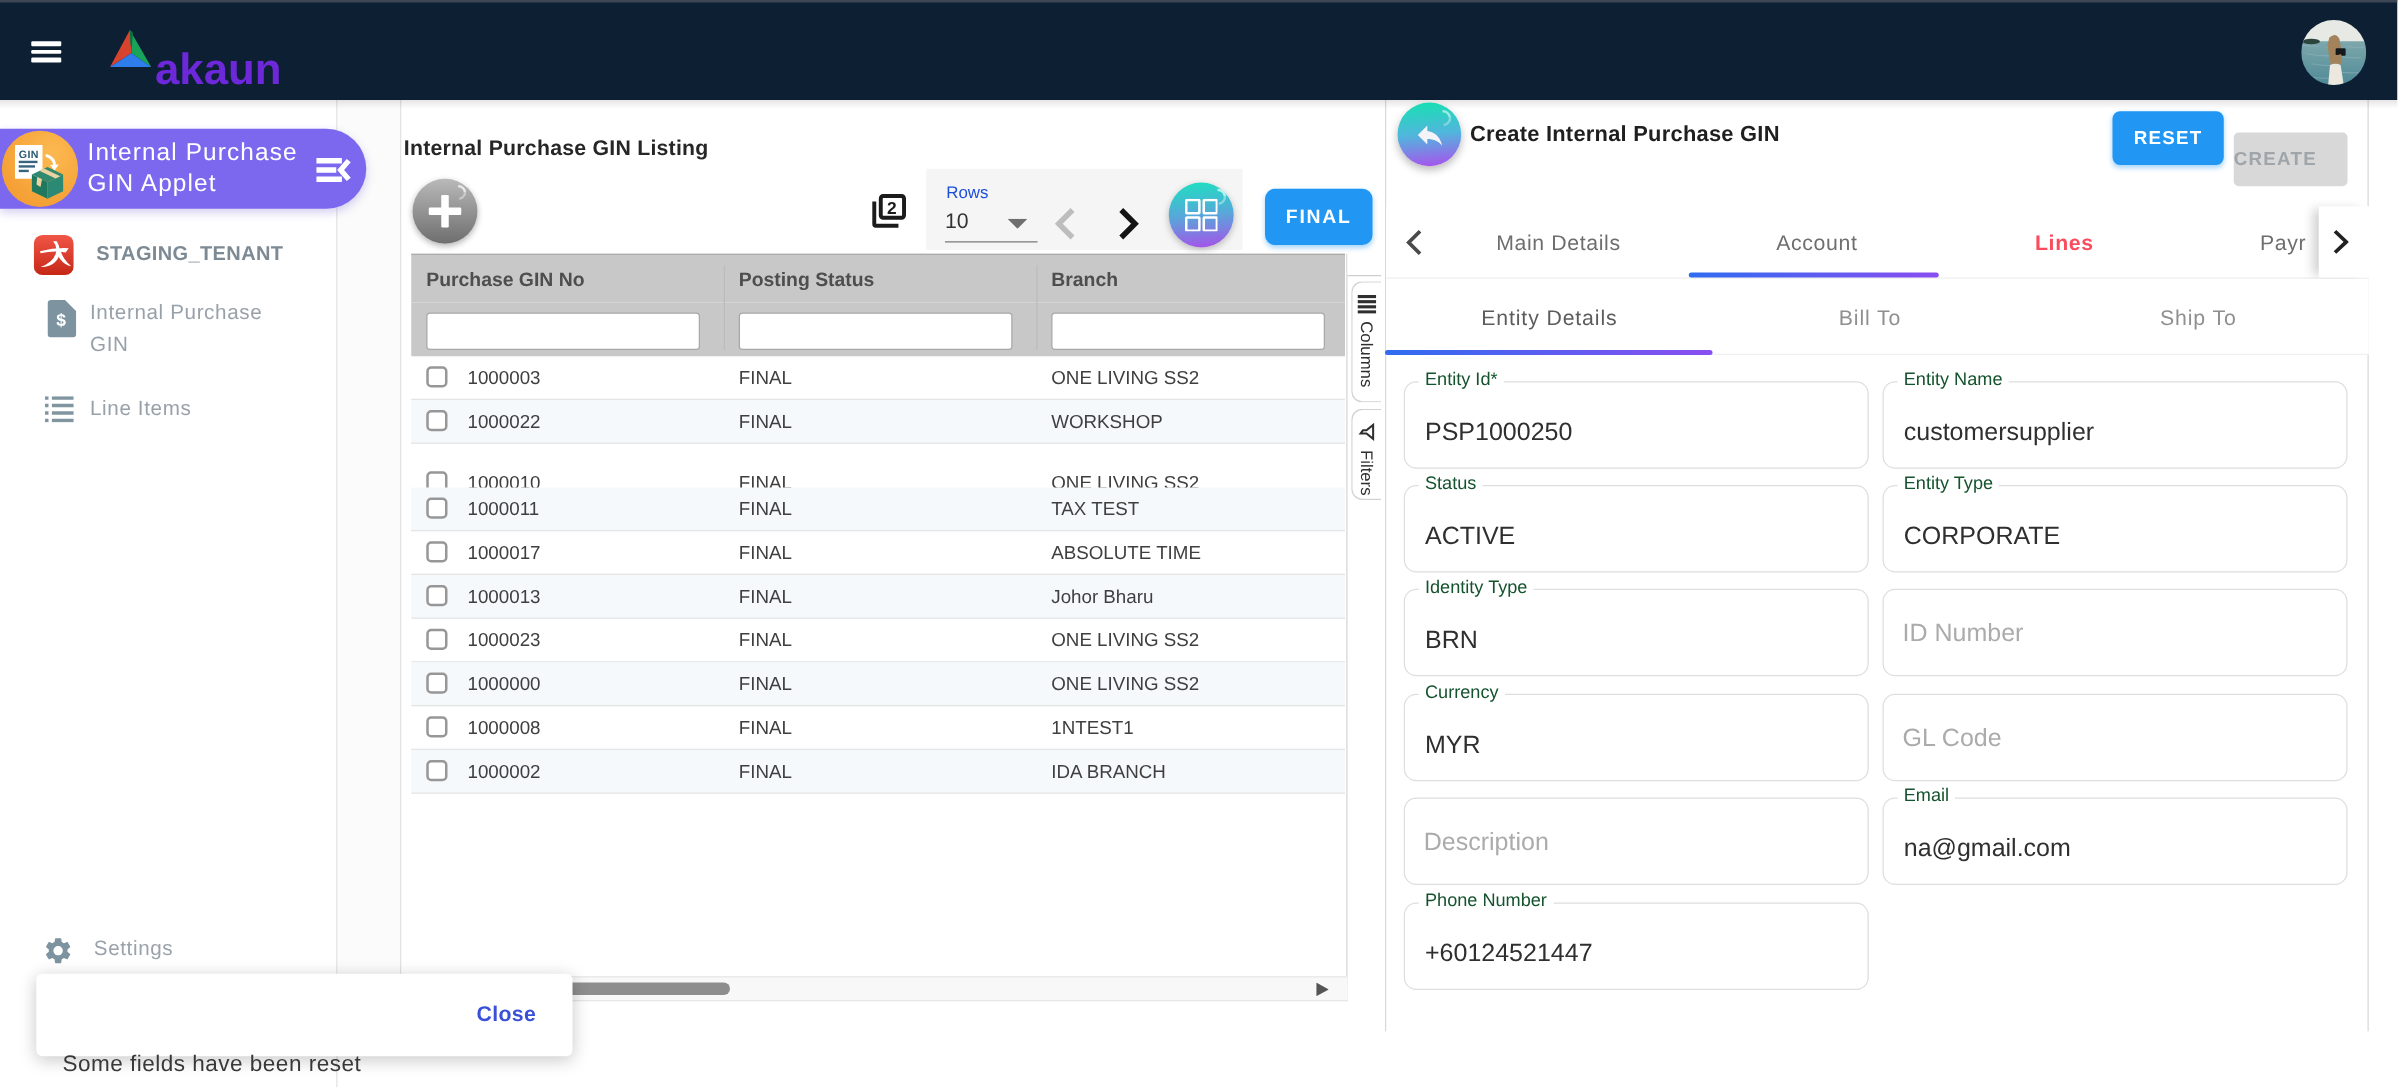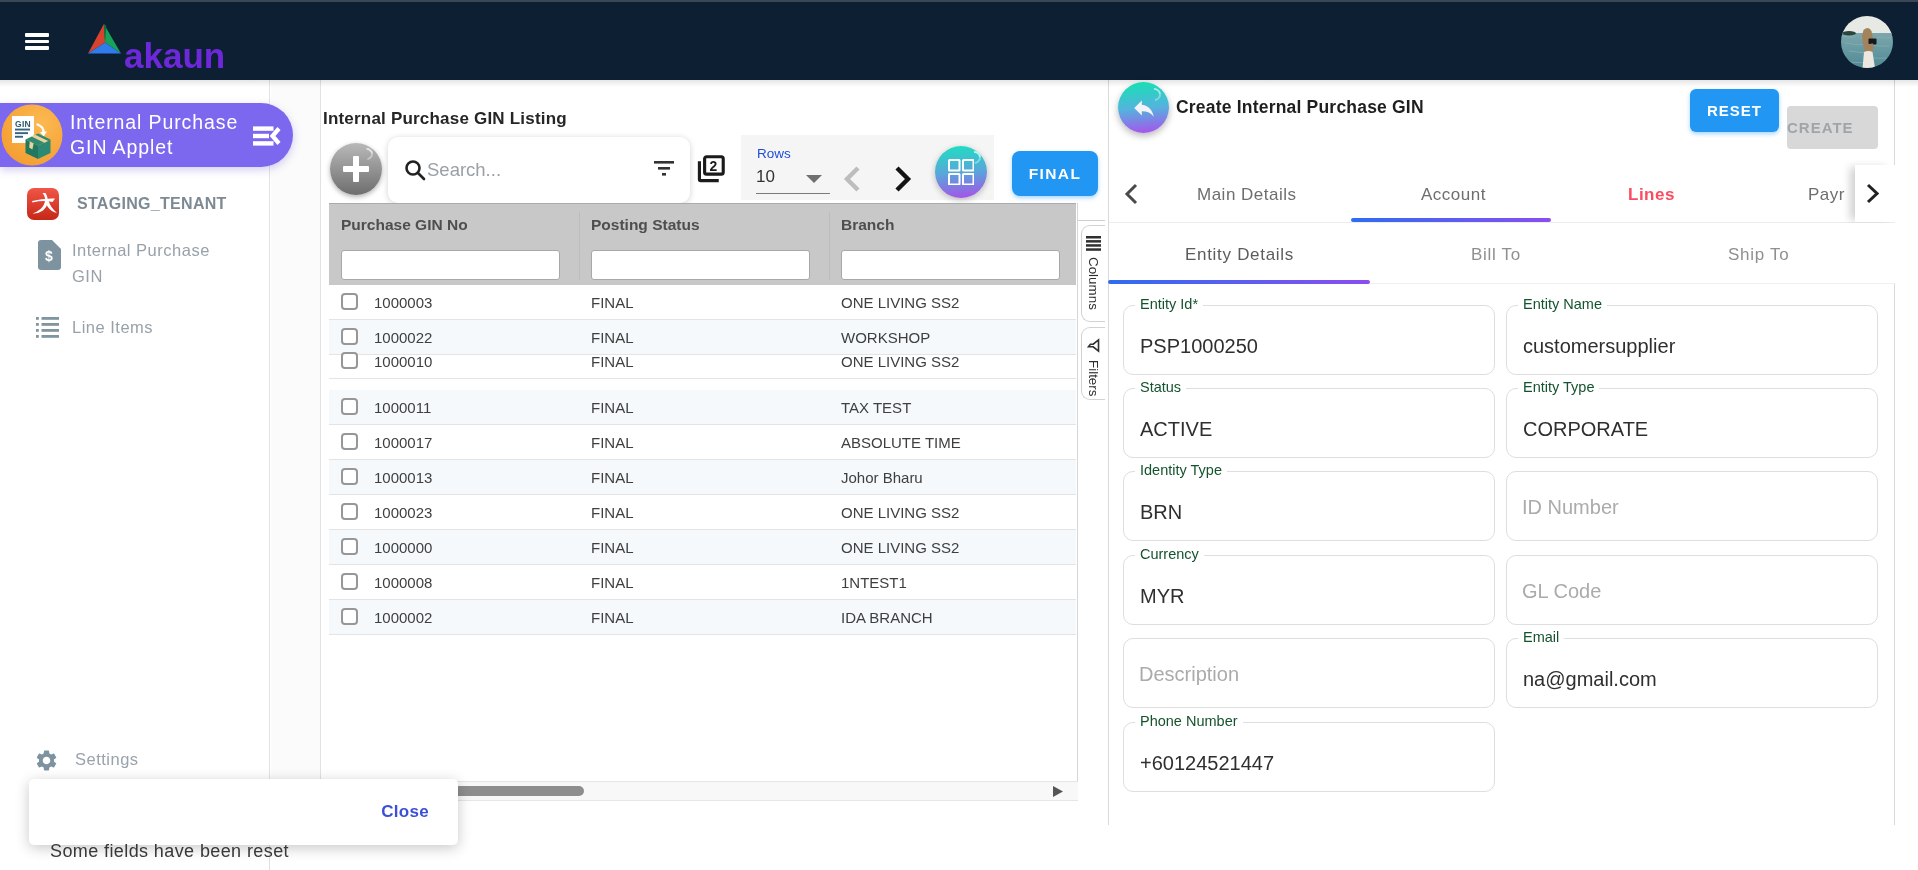--- a/index.html
+++ b/index.html
@@ -194,32 +194,20 @@
   <div class="sbitem" style="left:75px; top:750px; color:#9aa2ab;">Settings</div>
 
   <div class="abs" id="midpanel"></div>
   <div class="abs" id="midtitle">Internal Purchase GIN Listing</div>
   <div class="abs" id="greypanel"></div>
   <div class="abs" id="plusbtn">
     <div style="position:absolute;left:13px;top:23px;width:26px;height:6px;background:#fff;border-radius:1px;"></div>
     <div style="position:absolute;left:23px;top:13px;width:6px;height:26px;background:#fff;border-radius:1px;"></div>
     <div style="position:absolute;left:31px;top:5px;width:12px;height:12px;border-radius:50%;border-top:2px solid rgba(255,255,255,.7);border-right:2px solid rgba(255,255,255,.4);border-left:2px solid transparent;border-bottom:2px solid transparent;transform:rotate(40deg);"></div>
   </div>
-  <div class="abs" id="searchbox">
-    <svg style="position:absolute;left:16px;top:22px;" width="22" height="22" viewBox="0 0 22 22">
-      <circle cx="9" cy="9" r="6.5" stroke="#222" stroke-width="2.6" fill="none"></circle>
-      <path d="M14 14 L20 20" stroke="#222" stroke-width="2.6" stroke-linecap="round"></path>
-    </svg>
-    <div style="position:absolute;left:39px;top:22px;font-size:18.5px;color:#9aa0a6;">Search...</div>
-    <svg style="position:absolute;left:266px;top:24px;" width="20" height="16" viewBox="0 0 20 16">
-      <rect x="0" y="0" width="20" height="2.6" fill="#333"></rect>
-      <rect x="4" y="6" width="12" height="2.6" fill="#333"></rect>
-      <rect x="8" y="12" width="4" height="2.6" fill="#333"></rect>
-    </svg>
-  </div>
   <svg class="abs" style="left:697px;top:154px;" width="29" height="29" viewBox="0 0 24 24">
     <path d="M2 6 v15 a1 1 0 0 0 1 1 h15" stroke="#1b1b1b" stroke-width="2.6" fill="none"></path>
     <rect x="6.3" y="2.3" width="15.4" height="14.4" rx="1.6" stroke="#1b1b1b" stroke-width="2.6" fill="none"></rect>
     <text x="10.4" y="14" font-size="11.5" font-weight="bold" fill="#1b1b1b" font-family="Liberation Sans,sans-serif">2</text>
   </svg>
   <div class="abs" style="left:757px;top:146px;font-size:13.5px;color:#1d4ed8;">Rows</div>
   <div class="abs" style="left:756px;top:167px;font-size:17px;color:#333;">10</div>
   <div class="abs" style="left:756px;top:193px;width:74px;height:1px;background:#7a7a7a;"></div>
   <svg class="abs" style="left:806px;top:175px;" width="16" height="8" viewBox="0 0 16 8">
       <path d="M0 0 h16 l-8 8 z" fill="#6f6f6f"></path>
@@ -259,21 +247,21 @@
     <div class="c1">1000003</div>
         <div class="c2">FINAL</div>
         <div class="c3">ONE LIVING SS2</div>
       </div>
       <div class="trow alt" style="top:320px">
     <div class="cb"></div>
     <div class="c1">1000022</div>
         <div class="c2">FINAL</div>
         <div class="c3">WORKSHOP</div>
       </div>
-      <div class="trow " style="top:344px">
+      <div class="trow " style="top:369px">
     <div class="cb"></div>
     <div class="c1">1000010</div>
         <div class="c2">FINAL</div>
         <div class="c3">ONE LIVING SS2</div>
       </div>
       <div class="trow alt" style="top:390px">
     <div class="cb"></div>
     <div class="c1">1000011</div>
         <div class="c2">FINAL</div>
         <div class="c3">TAX TEST</div>

